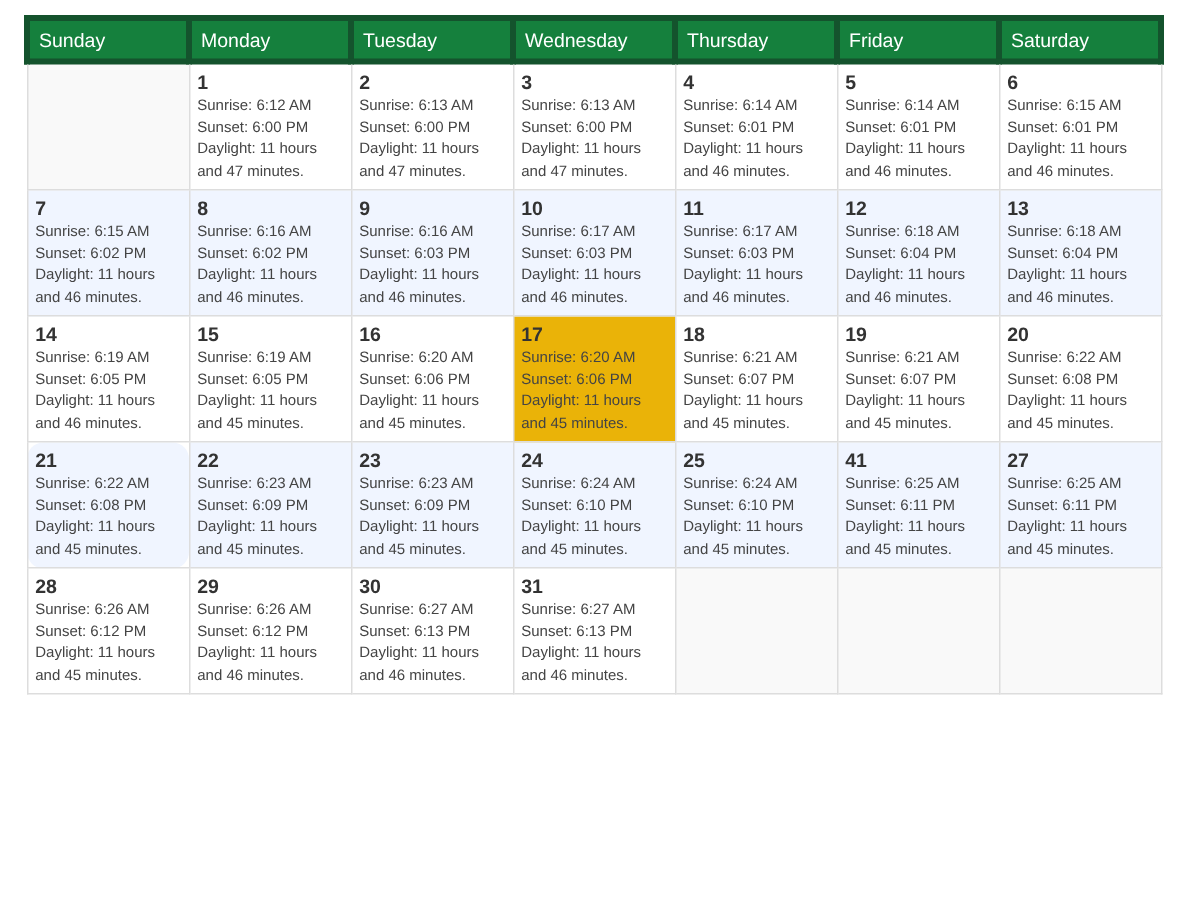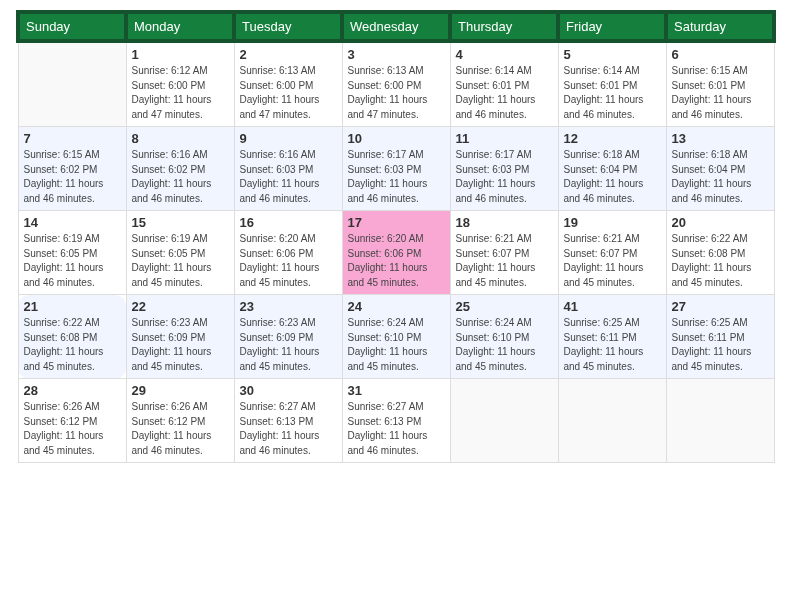--- a/index.html
+++ b/index.html
@@ -184,21 +184,21 @@
             <div class="day-info">Sunrise: 6:19 AM<br>Sunset: 6:05 PM<br>Daylight: 11 hours<br>and 46 minutes.</div>
           </td>
           <td style="background: rgb(255, 255, 255);">
             <span class="day-num">15</span>
             <div class="day-info">Sunrise: 6:19 AM<br>Sunset: 6:05 PM<br>Daylight: 11 hours<br>and 45 minutes.</div>
           </td>
           <td style="background: rgb(255, 255, 255);">
             <span class="day-num">16</span>
             <div class="day-info">Sunrise: 6:20 AM<br>Sunset: 6:06 PM<br>Daylight: 11 hours<br>and 45 minutes.</div>
           </td>
-          <td style="background: #f9a8d4;">
+          <td style="background: #eab308;">
             <span class="day-num">17</span>
             <div class="day-info">Sunrise: 6:20 AM<br>Sunset: 6:06 PM<br>Daylight: 11 hours<br>and 45 minutes.</div>
           </td>
           <td style="background: rgb(255, 255, 255);">
             <span class="day-num">18</span>
             <div class="day-info">Sunrise: 6:21 AM<br>Sunset: 6:07 PM<br>Daylight: 11 hours<br>and 45 minutes.</div>
           </td>
           <td style="background: rgb(255, 255, 255);">
             <span class="day-num">19</span>
             <div class="day-info">Sunrise: 6:21 AM<br>Sunset: 6:07 PM<br>Daylight: 11 hours<br>and 45 minutes.</div>

